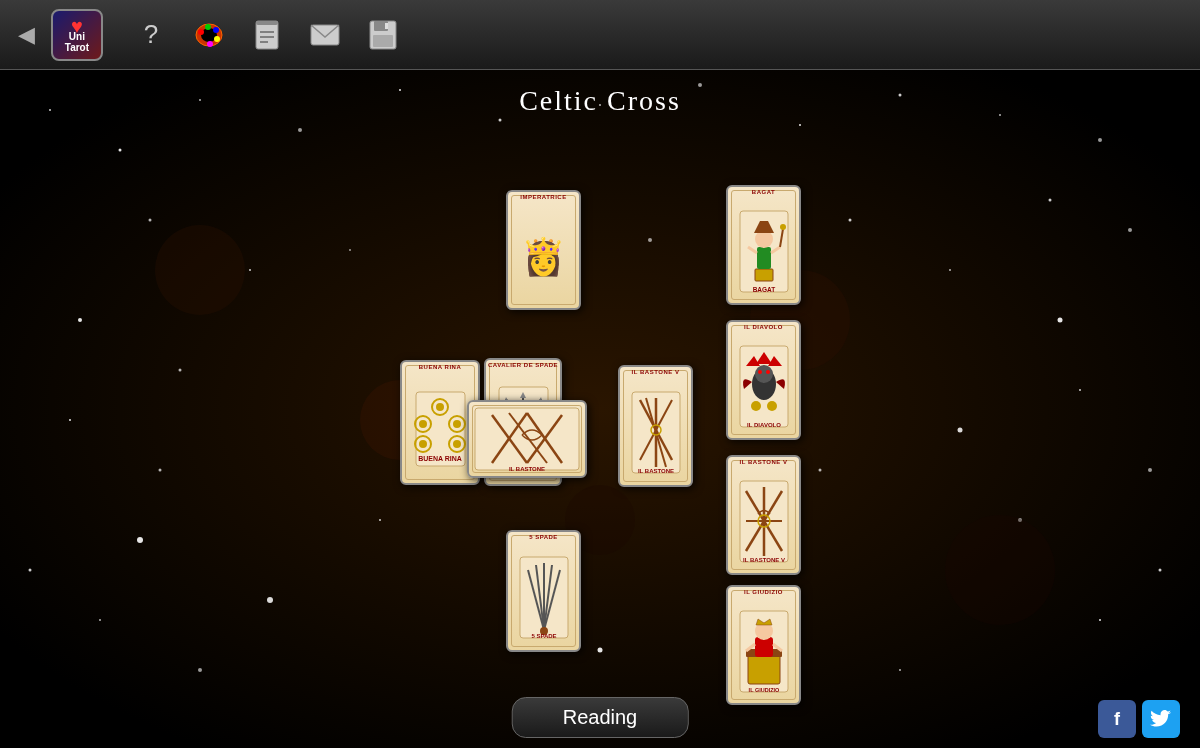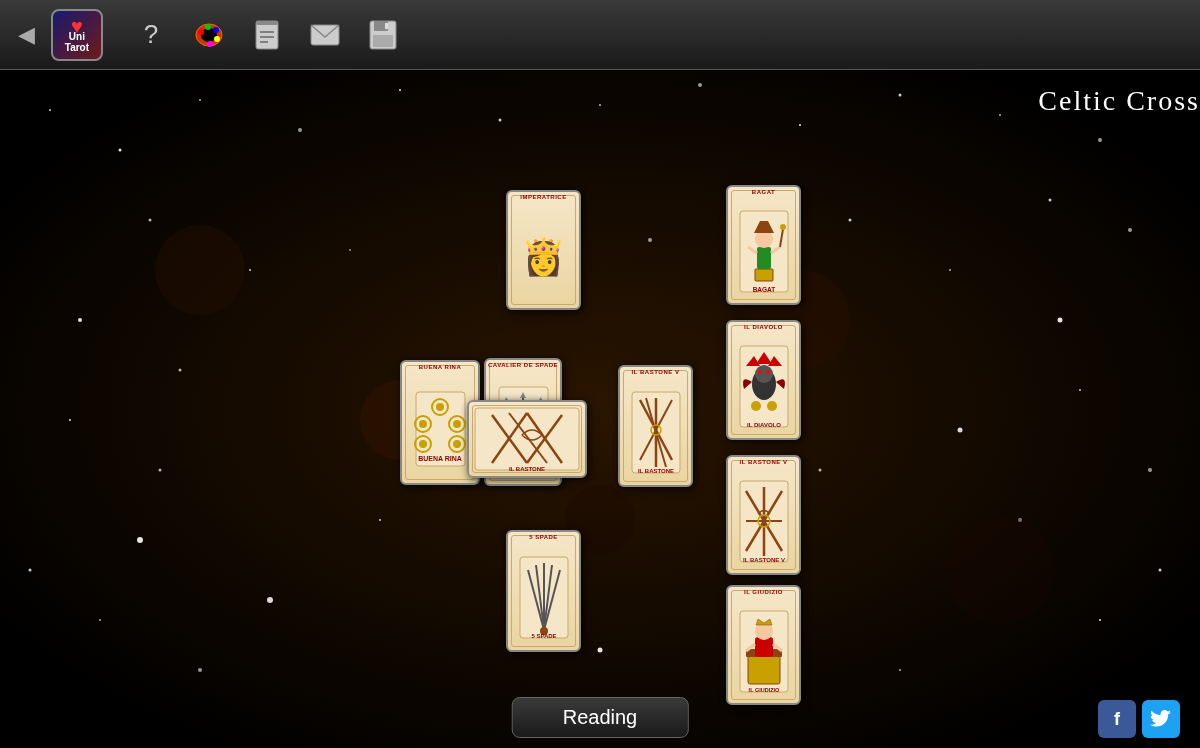--- a/index.html
+++ b/index.html
@@ -92,21 +92,21 @@
       top: 0; left: 0;
       width: 100%; height: 100%;
       background: radial-gradient(ellipse at center, #1a0a00 0%, #000 70%);
     }
 
     
     #page-title {
       position: absolute;
       top: 15px;
       left: 0; right: 0;
-      text-align: right;
+      text-align: center;
       color: #fff;
       font-size: 28px;
       font-family: Georgia, serif;
       letter-spacing: 2px;
       z-index: 5;
     }
 
     
     #cards-area {
       position: absolute;
@@ -157,21 +157,21 @@
     }
 
     
     #reading-btn {
       position: absolute;
       bottom: 10px;
       left: 50%;
       transform: translateX(-50%);
       background: linear-gradient(180deg, #3a3a3a, #1a1a1a);
       border: 1px solid #666;
-      border-radius: 8px;
+      border-radius: 14px;
       color: #fff;
       font-size: 20px;
       padding: 8px 50px;
       cursor: pointer;
       z-index: 10;
     }
 
     
     #social-btns {
       position: absolute;

